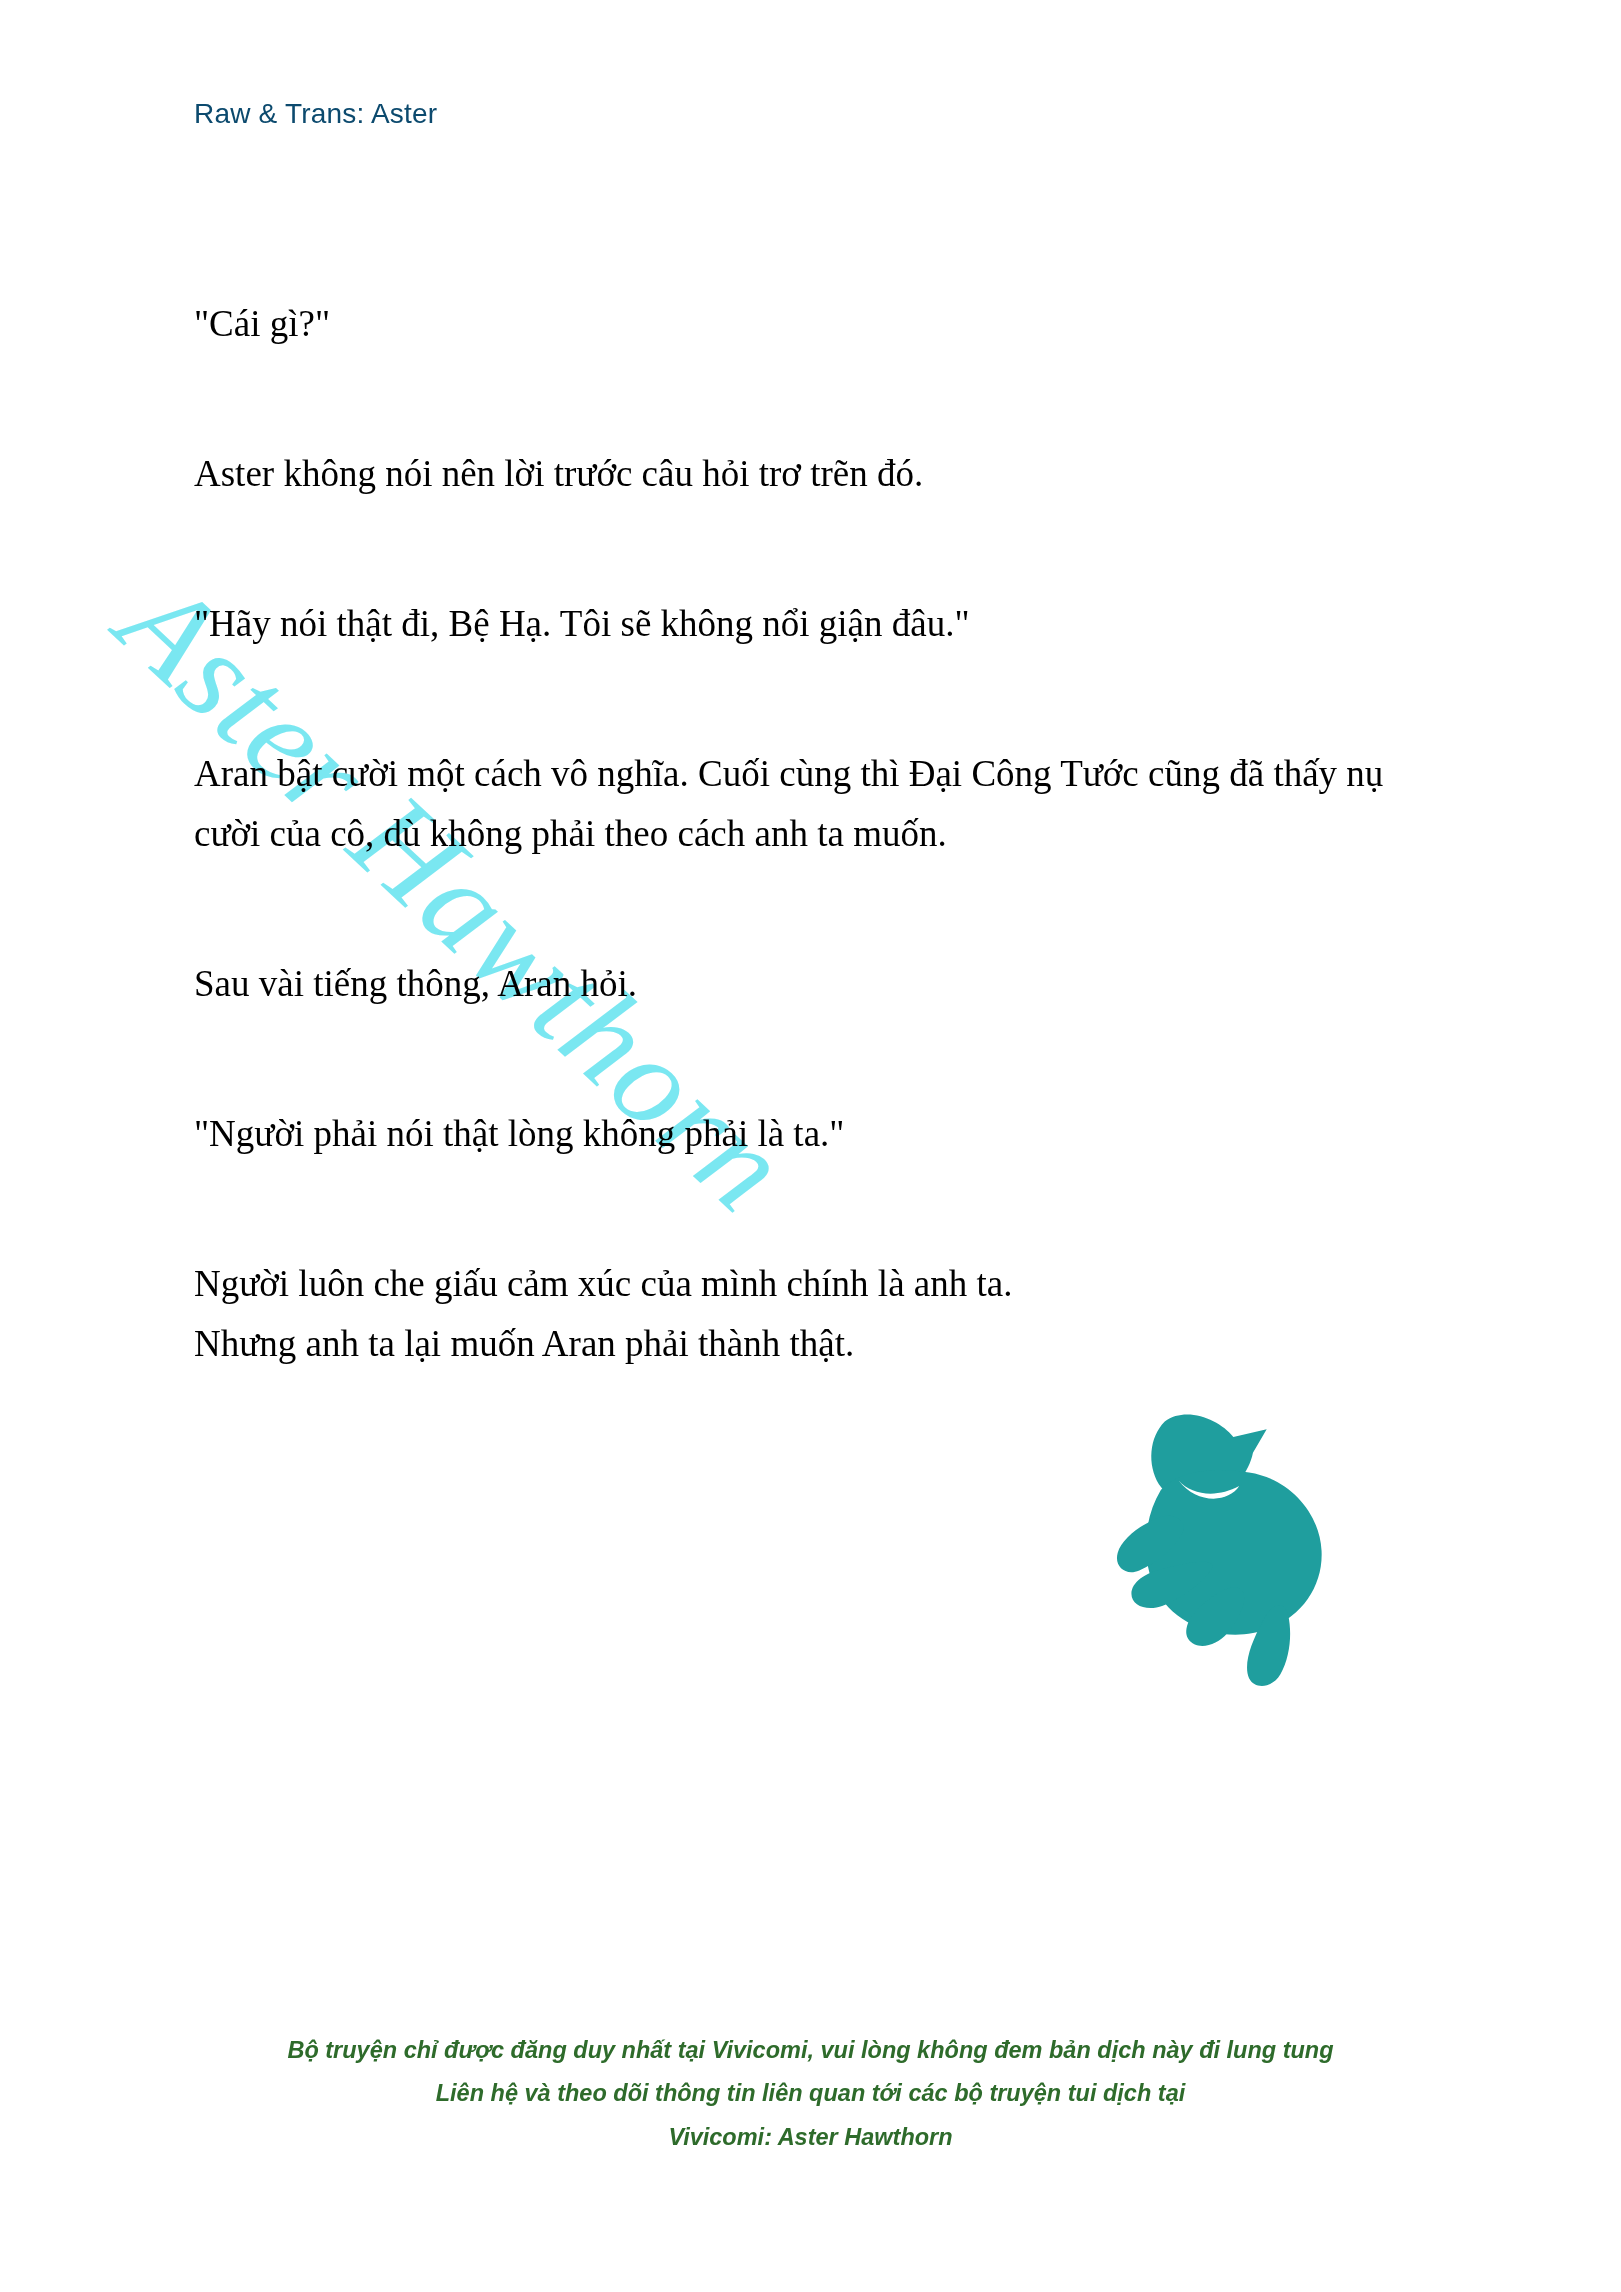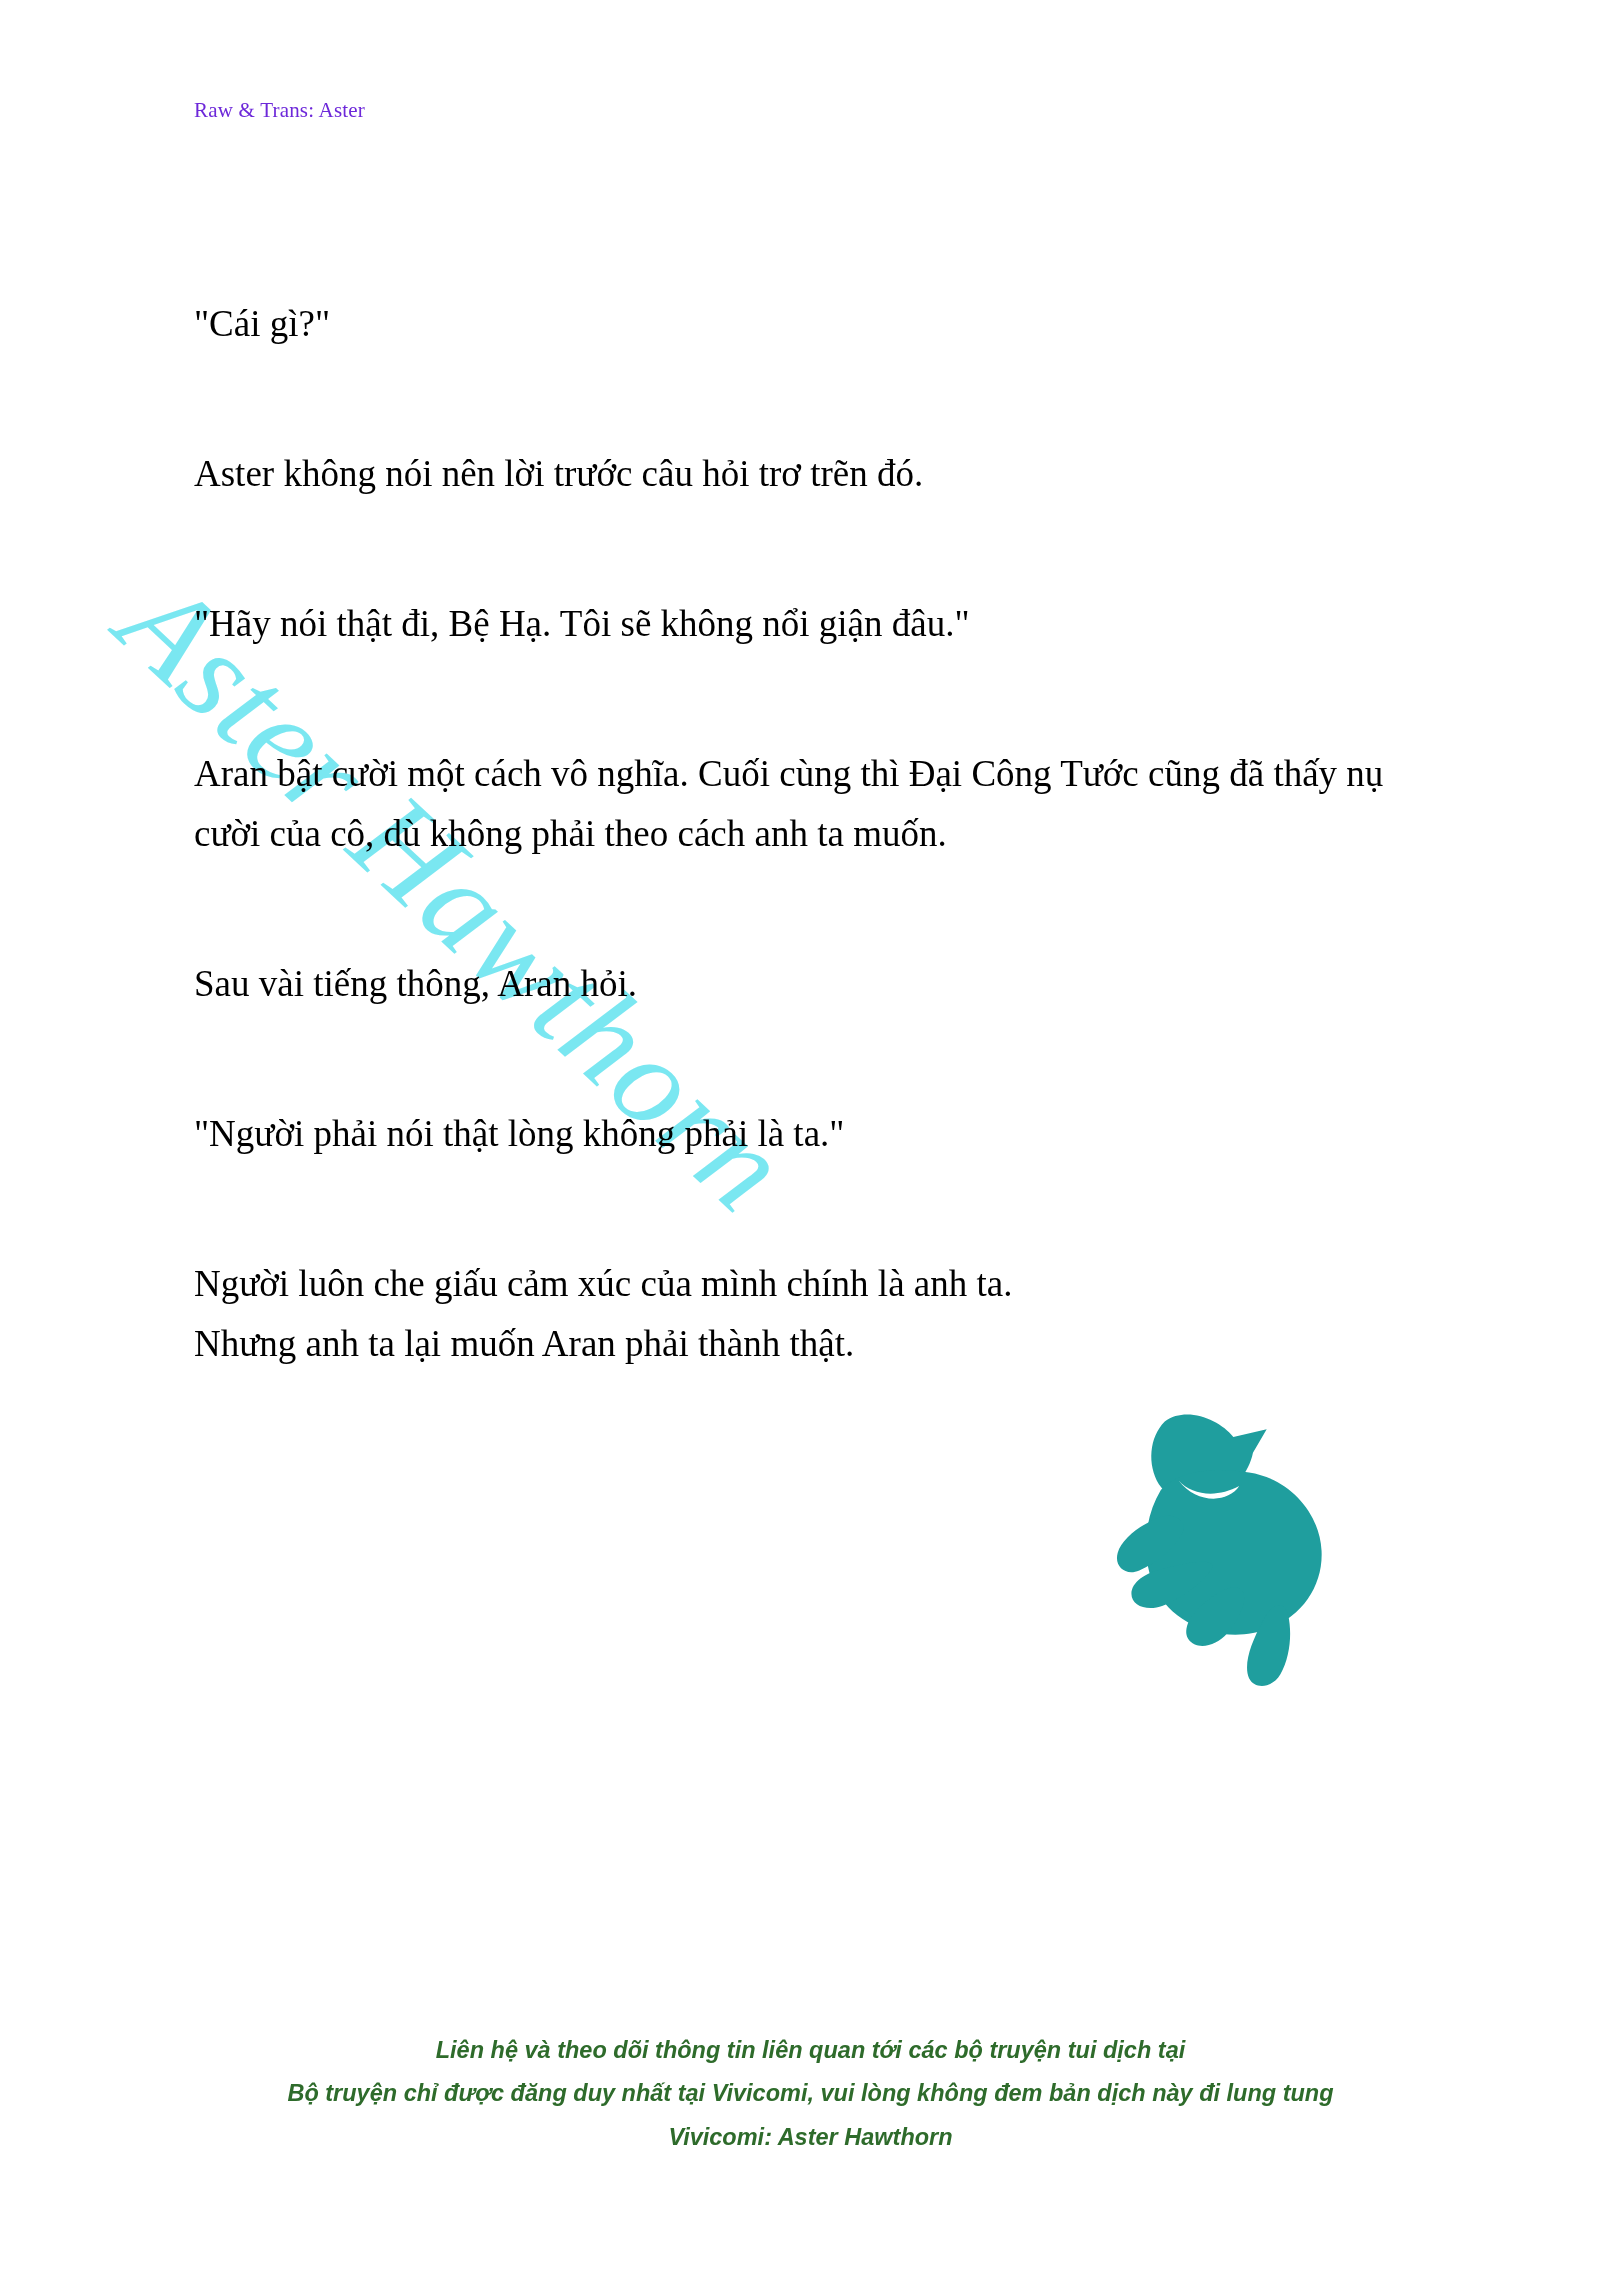--- a/index.html
+++ b/index.html
@@ -14,23 +14,23 @@
     background: #ffffff;
     overflow: hidden;
     box-sizing: border-box;
   }
 
   
   .credit-header {
     position: absolute;
     left: 194px;
     top: 98px;
-    font-family: Liberation Serif, serif;
-    font-size: 21px;
-    color: #6d28d9;
+    font-family: Liberation Sans, sans-serif;
+    font-size: 28px;
+    color: #0c4a6e;
     letter-spacing: 0.2px;
     white-space: nowrap;
   }
 
   
   .body-text {
     position: absolute;
     left: 194px;
     top: 294px;
     width: 1235px;
@@ -163,20 +163,20 @@
     <p class="para">Aster không nói nên lời trước câu hỏi trơ trẽn đó.</p>
     <p class="para">"Hãy nói thật đi, Bệ Hạ. Tôi sẽ không nổi giận đâu."</p>
     <p class="para">Aran bật cười một cách vô nghĩa. Cuối cùng thì Đại Công Tước cũng đã thấy nụ cười của cô, dù không phải theo cách anh ta muốn.</p>
     <p class="para">Sau vài tiếng thông, Aran hỏi.</p>
     <p class="para">"Người phải nói thật lòng không phải là ta."</p>
     <p class="para">Người luôn che giấu cảm xúc của mình chính là anh ta.
 Nhưng anh ta lại muốn Aran phải thành thật.</p>
   </div>
 
   <div class="footer-note">
+    <div>Bộ truyện chỉ được đăng duy nhất tại Vivicomi, vui lòng không đem bản dịch này đi lung tung</div>
     <div>Liên hệ và theo dõi thông tin liên quan tới các bộ truyện tui dịch tại</div>
-    <div>Bộ truyện chỉ được đăng duy nhất tại Vivicomi, vui lòng không đem bản dịch này đi lung tung</div>
     <div>Vivicomi: Aster Hawthorn</div>
   </div>
 
 
 </div>
 
 
 </body></html>

